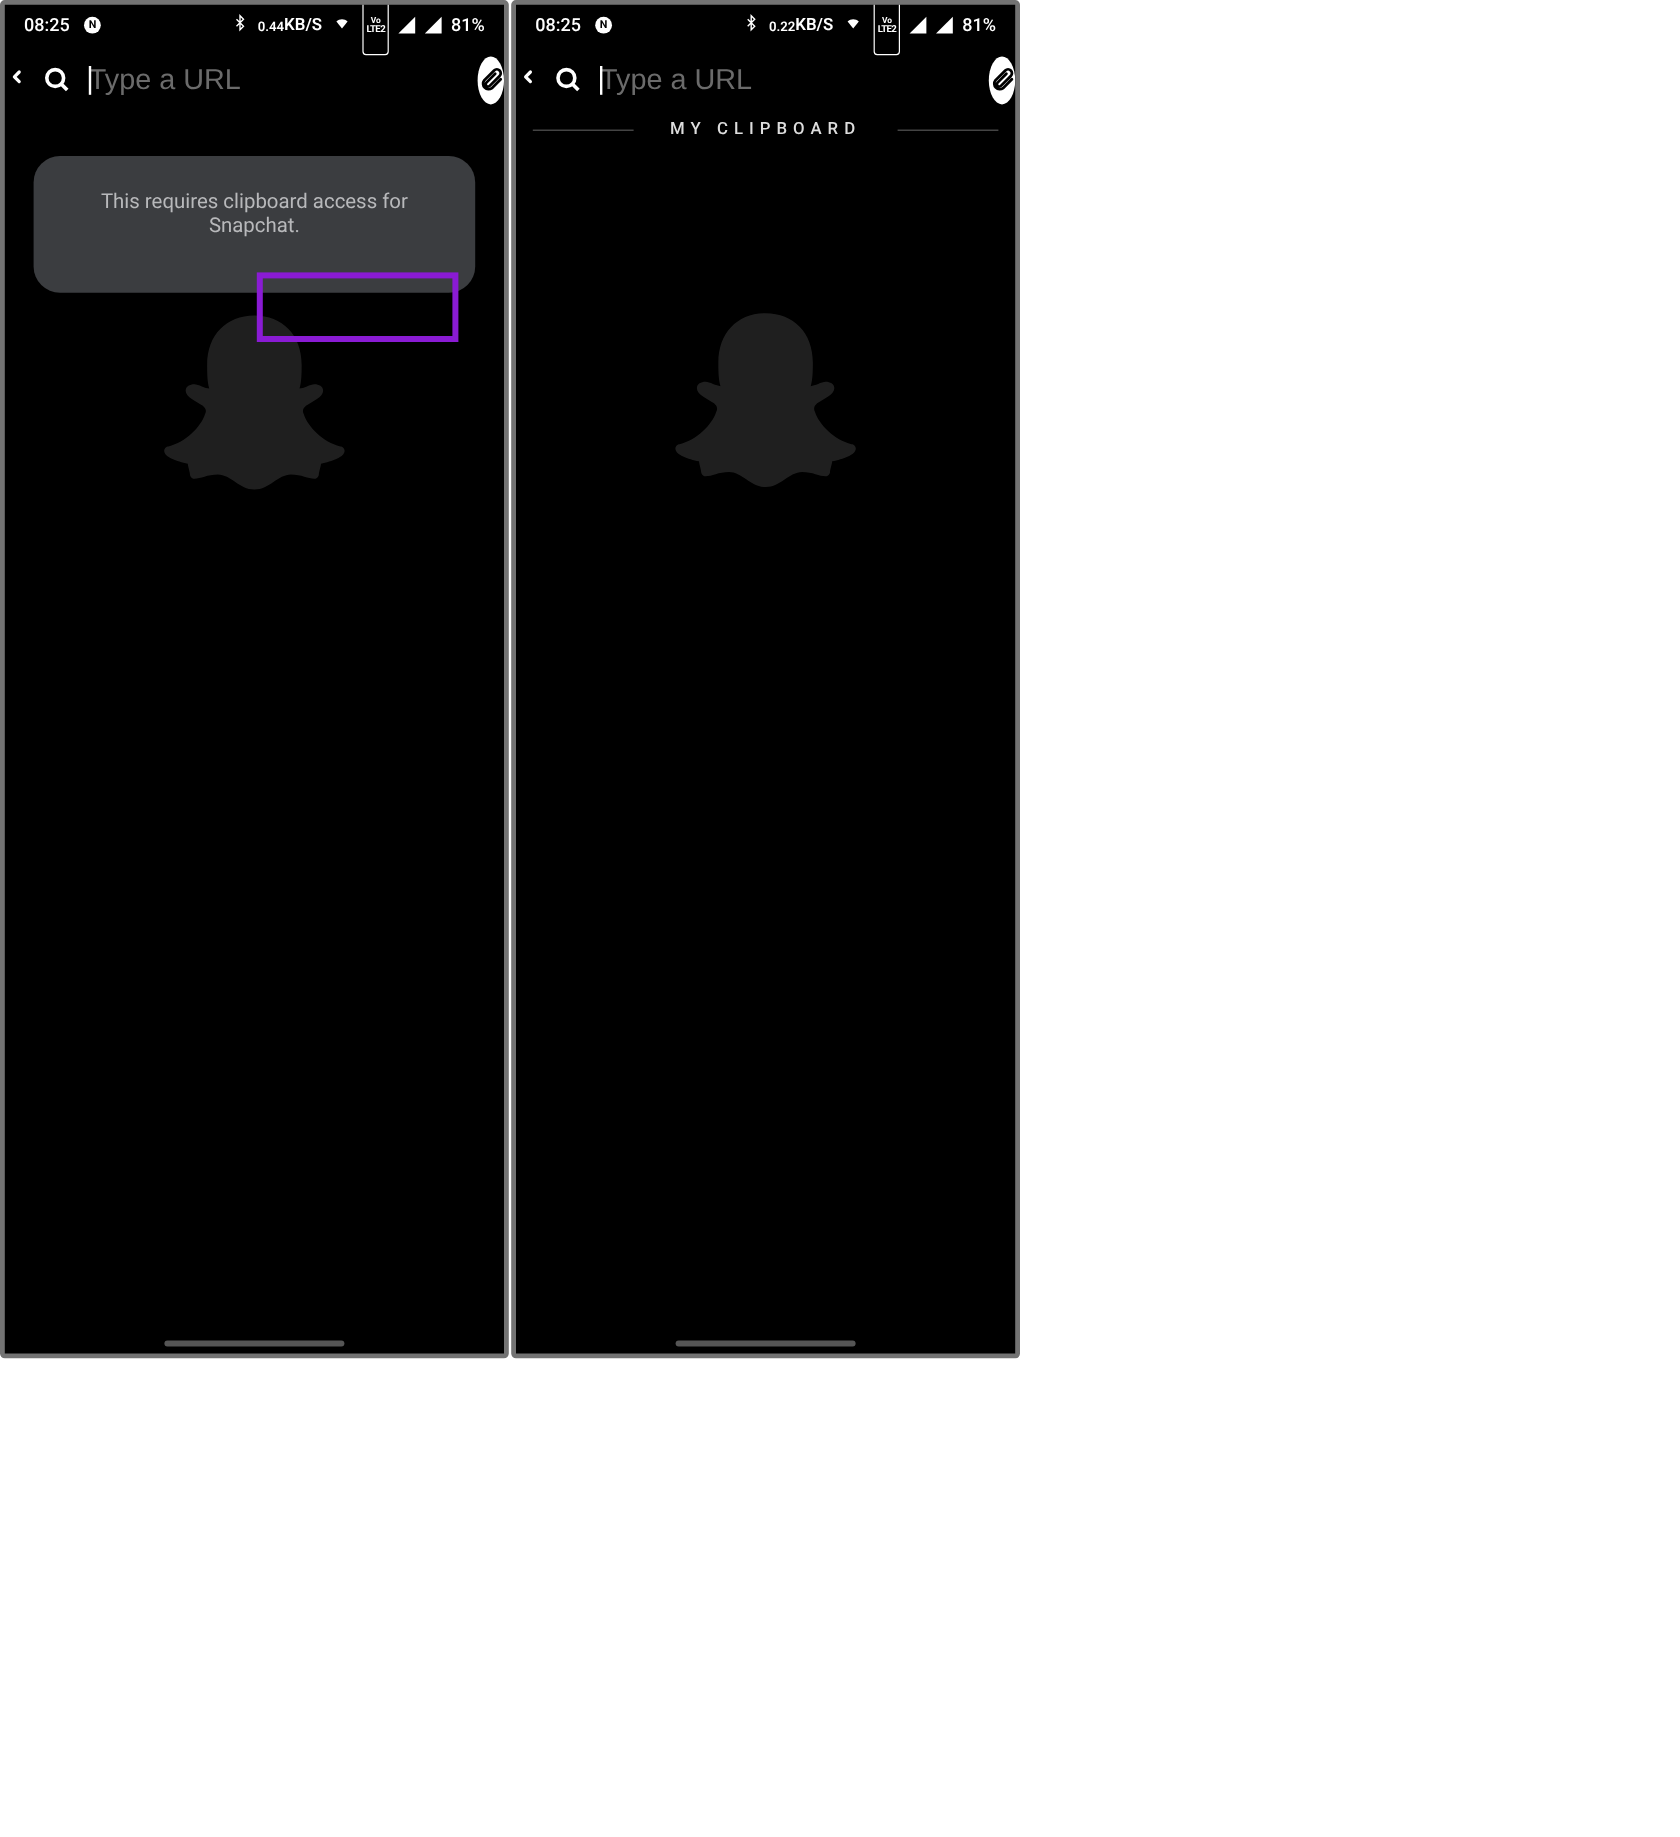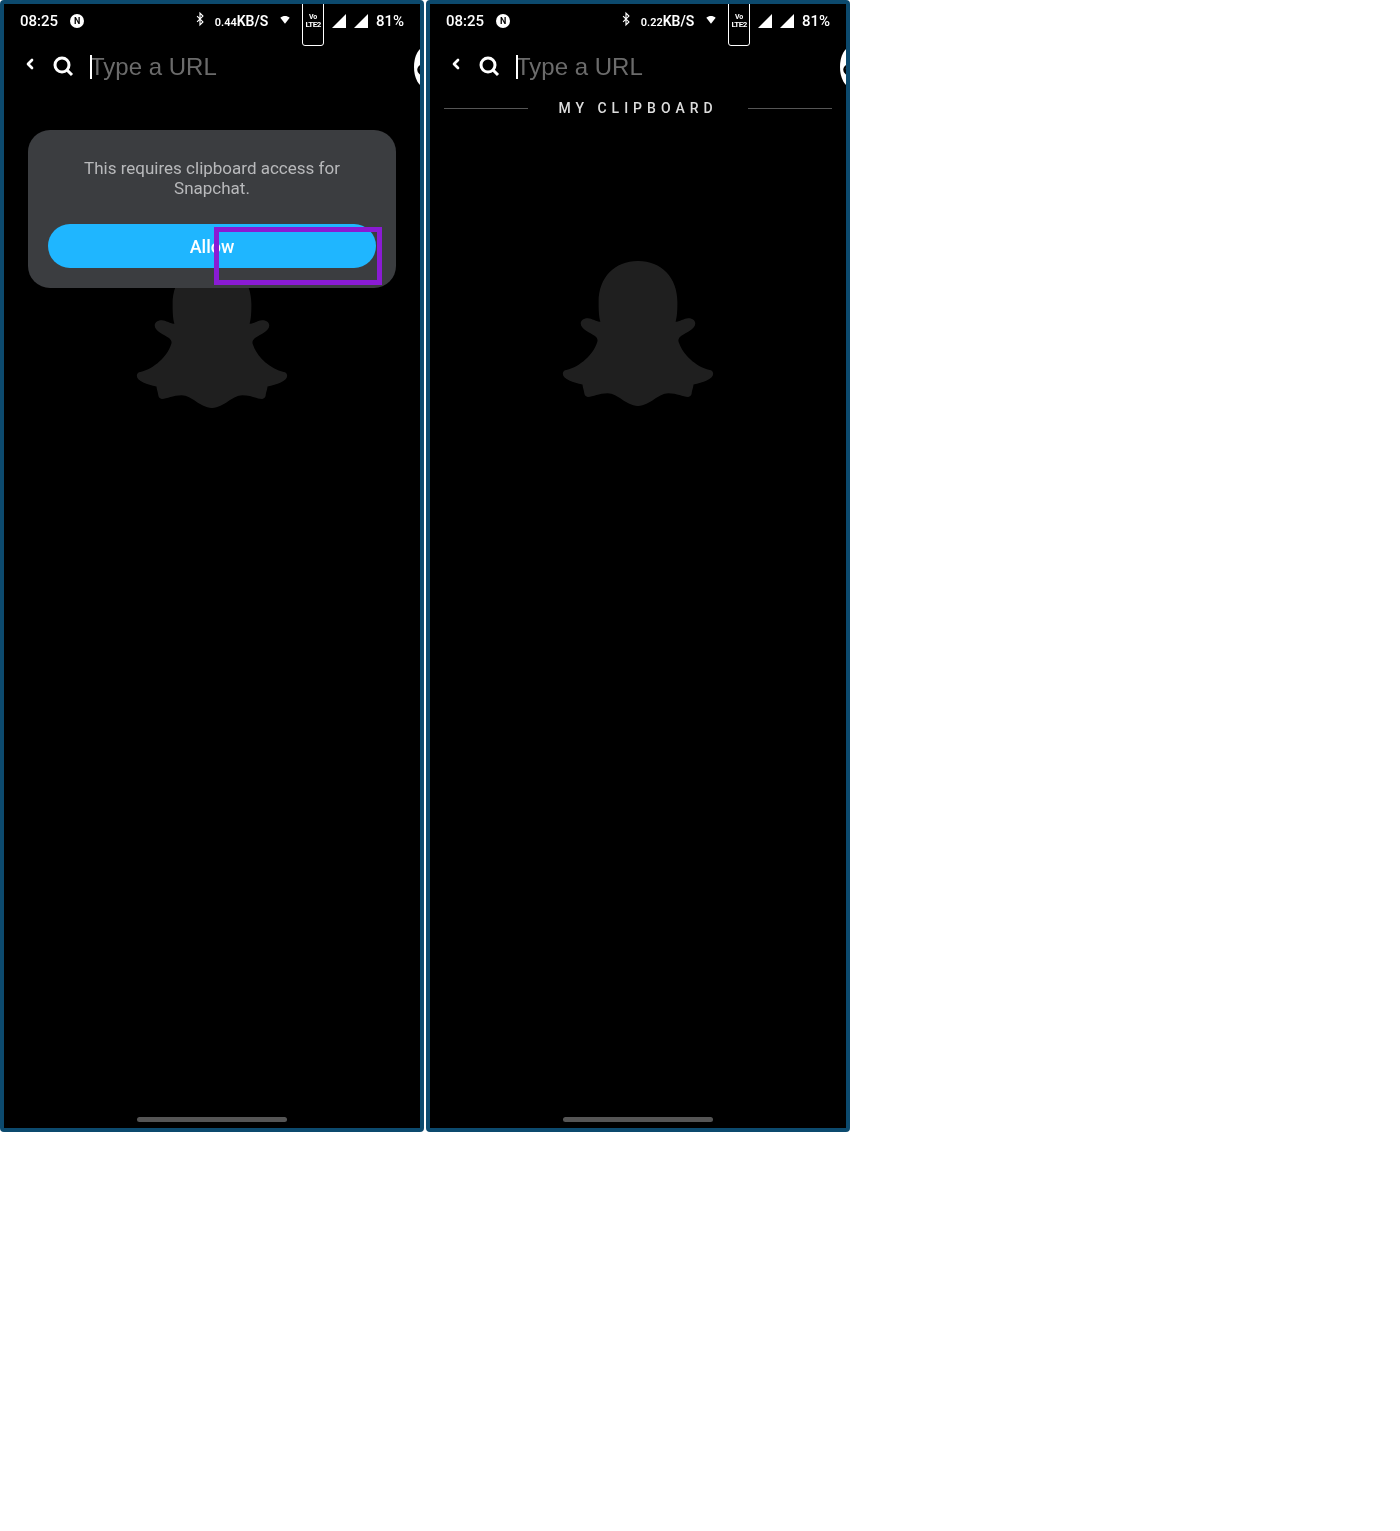--- a/index.html
+++ b/index.html
@@ -9,21 +9,21 @@
     width: 1050px;
   }
   .container {
     display: flex;
     gap: 2px;
   }
   .phone {
     width: 424px;
     height: 1132px;
     background: #000;
-    border: 4px solid #0c4a6e;
+    border: 4px solid #737373;
     border-radius: 4px;
     position: relative;
     overflow: hidden;
   }
   
   .status-bar {
     height: 34px;
     display: flex;
     align-items: center;
     justify-content: space-between;
@@ -59,21 +59,21 @@
   .circle-icon {
     width:14px; height:14px; border-radius:50%; background:#fff;
     display:flex; align-items:center; justify-content:center;
     color:#000; font-size:9px; font-weight:700;
   }
   
   .search-header {
     height: 58px;
     display:flex;
     align-items:center;
-    padding: 0 18px;
+    padding: 0 2px;
     gap: 14px;
   }
   .back-chevron {
     color:#fff;
     font-size:26px;
     font-weight:700;
   }
   .mag {
     width:24px; height:24px;
   }
@@ -299,23 +299,20 @@
       </span>
     </div>
 
     <svg class="ghost" viewBox="0 0 100 95" fill="#fff">
       <path d="M50 5c-13 0-22 9-22 23 0 3 0 8 1 11-2 0-5-2-7-2-2 0-4 1-4 3 0 3 5 5 8 7 1 1 2 2 1 4-2 6-9 13-17 15-1 0-2 1-2 2 0 3 6 5 11 6 0 1 1 4 1 5 0 1 1 2 2 2 3 0 6-2 11-2 6 0 10 7 17 7s11-7 17-7c5 0 8 2 11 2 1 0 2-1 2-2 0-1 1-4 1-5 5-1 11-3 11-6 0-1-1-2-2-2-8-2-15-9-17-15-1-2 0-3 1-4 3-2 8-4 8-7 0-2-2-3-4-3-2 0-5 2-7 2 1-3 1-8 1-11 0-14-9-23-22-23z"></path>
     </svg>
 
     <div class="modal">
       <div class="modal-sub">This requires clipboard access for Snapchat.</div>
       <div class="modal-btns">
-        <div class="btn btn-primary">
-          <span>Allow</span>
-        </div>
       </div>
     </div>
 
     <div class="highlight-box highlight-allow"></div>
 
     <div class="home-indicator"></div>
   </div>
 
   <div class="phone">
 

